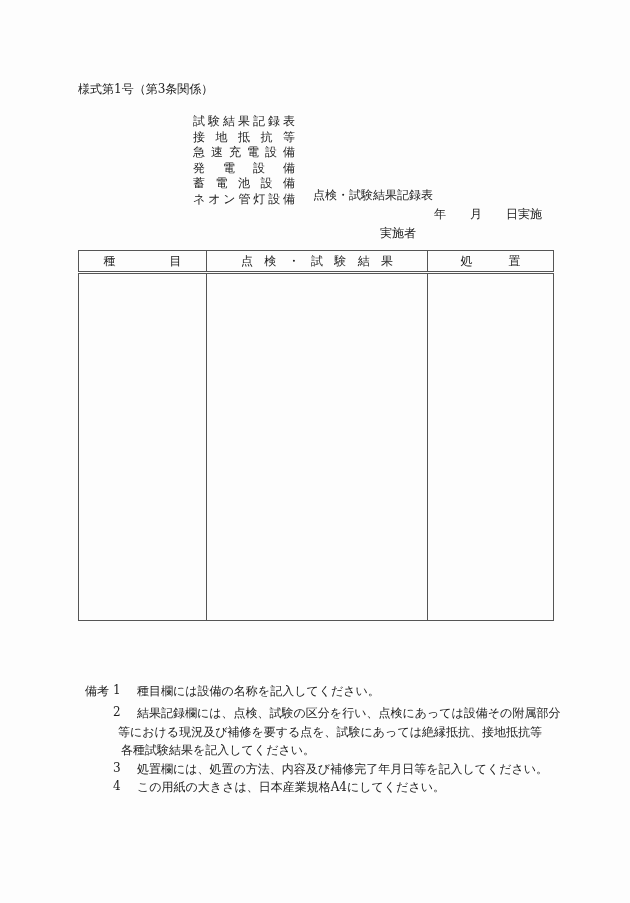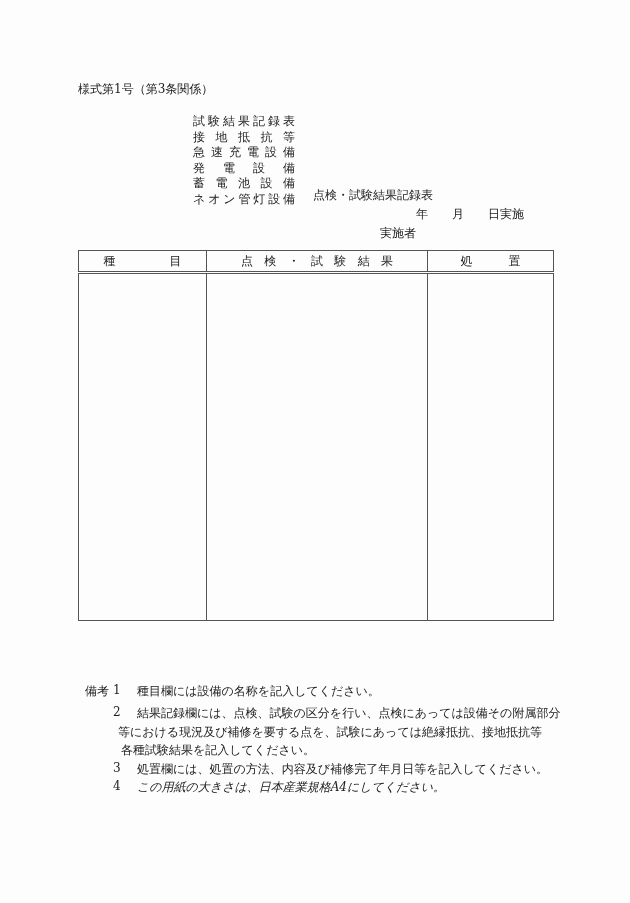--- a/index.html
+++ b/index.html
@@ -16,21 +16,21 @@
 
   
   #form-no{left:78px;top:81px;}
   #equip-list{left:193px;top:114px;width:102px;}
   .equip-line{
     height:15.5px;line-height:15.5px;
     text-align:justify;text-align-last:justify;
     white-space:nowrap;
   }
   #doc-title{left:313px;top:156px;margin-top:31px;}
-  #date-line{left:416px;top:206px;}
+  #date-line{left:434px;top:206px;}
   #implementer{left:380px;top:225px;font-family:Liberation Mono, monospace;}
 
   
   #record-table{
     position:absolute;left:78px;top:250px;
     width:475px;height:371px;
     border-collapse:collapse;table-layout:fixed;padding-left:31px;
   }
   #record-table th,#record-table td{
     border:1px solid #555;
@@ -54,21 +54,21 @@
   .w60{width:60px;}
 
   
   .note{font-size:12px;margin-top:40px;}
   .nl-label{left:85px;top:643px;}
   .nn-1{left:113px;top:643px;} .nt-1{left:137px;top:643px;}
   .nn-2{left:113px;top:665px;} .nt-2a{left:137px;top:665px;}
   .nt-2b{left:118px;top:684px;}
   .nt-2c{left:121px;top:702px;}
   .nn-3{left:113px;top:721px;} .nt-3{left:137px;top:721px;}
-  .nn-4{left:113px;top:739px;} .nt-4{left:137px;top:739px;font-style:italic;}
+  .nn-4{left:113px;top:739px;} .nt-4{left:137px;top:739px;}
 </style>
 </head>
 <body>
 
 <div class="abs" id="form-no">様式第1号（第3条関係）</div>
 
 <div class="abs" id="equip-list">
   <div class="equip-line">試験結果記録表</div>
   <div class="equip-line">接地抵抗等</div>
   <div class="equip-line">急速充電設備</div>

